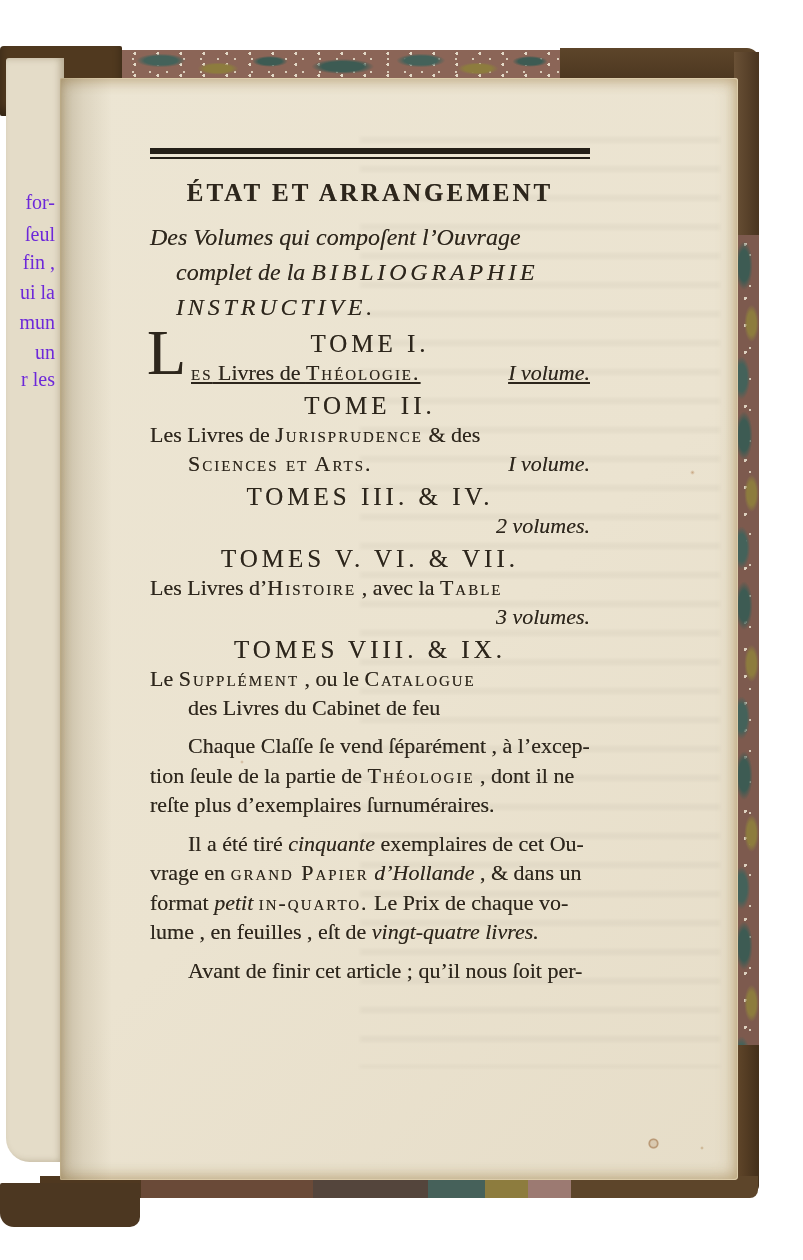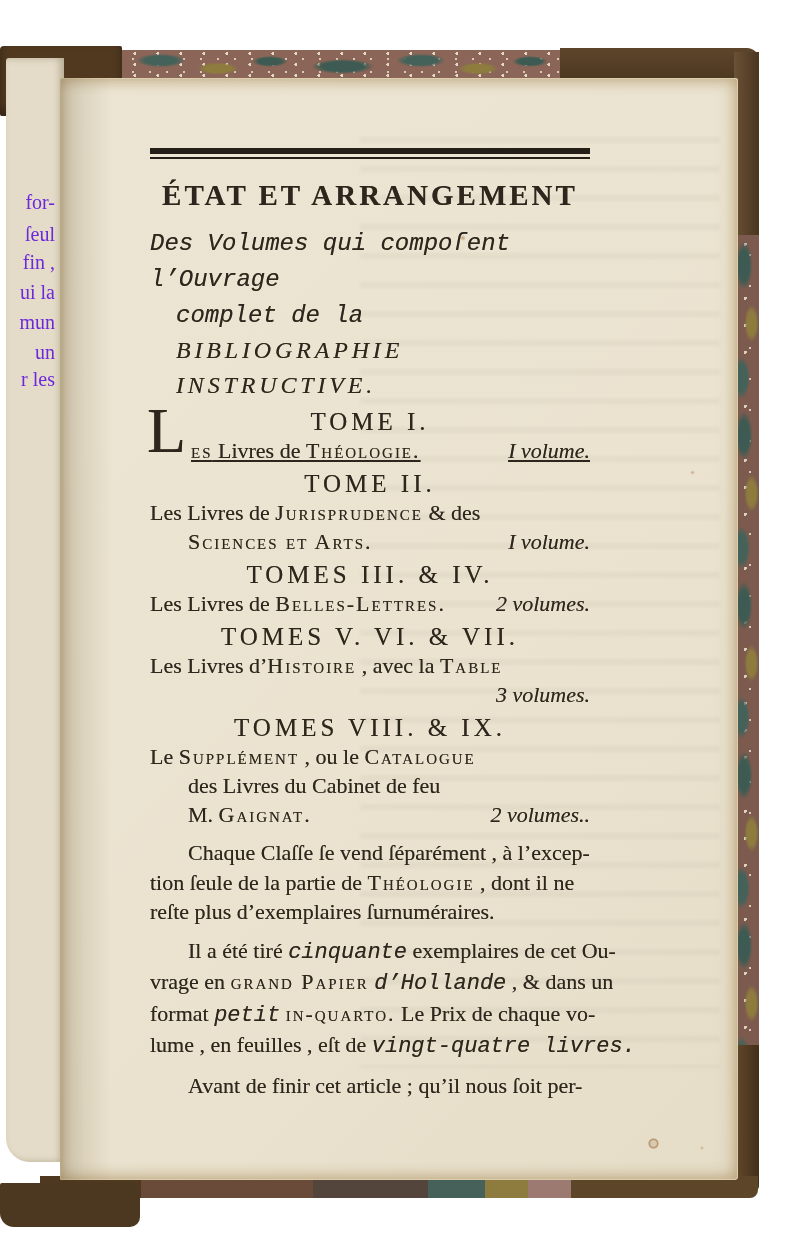--- a/index.html
+++ b/index.html
@@ -54,36 +54,36 @@
       background:linear-gradient(90deg,rgba(110,90,50,.30),rgba(110,90,50,.12) 45%,rgba(110,90,50,0));
       border-radius:2px 0 0 2px;}
   .ghost{position:absolute;left:300px;top:40px;width:360px;height:950px;opacity:.5;filter:blur(1.5px);
       background:repeating-linear-gradient(180deg,transparent 0 19px,rgba(125,118,96,.12) 19px 25px,transparent 25px 29px);}
   .spot{position:absolute;border-radius:50%;}
 
   
   .text-block{position:absolute;left:90px;top:70px;width:440px;
       text-shadow:0 0 .5px rgba(45,38,28,.55);}
   .double-rule{height:11px;background:linear-gradient(180deg,#241f17 0 6px,transparent 6px 9px,#241f17 9px 11px);}
-  .page-title{margin:20px 0 0;text-align:center;font-size:29px;font-weight:700;letter-spacing:3px;white-space:nowrap;}
+  .page-title{margin:20px 0 0;text-align:center;font-size:25px;font-weight:700;letter-spacing:3px;white-space:nowrap;}
   .sub{font-size:24px;line-height:35px;font-style:italic;}
   .sub.first{margin-top:13px;}
   .ind2{padding-left:26px;}
   .tome-head{margin-top:5px;text-align:center;font-size:25px;letter-spacing:4px;white-space:nowrap;}
   .line{display:flex;font-size:22px;line-height:29px;white-space:nowrap;}
   .pline{font-size:22px;line-height:29.5px;white-space:nowrap;}
   .ind{padding-left:38px;}
   .vol{margin-left:auto;font-style:italic;padding-left:10px;}
   .para{margin-top:9px;}
   .entry-wrap{position:relative;}
   .dropcap{position:absolute;left:-3px;top:-37px;font-size:64px;line-height:1;}
   .dcline{padding-left:41px;text-decoration:underline;}
 
   .seg-rm{}
-  .seg-it{font-style:italic;font-family:Liberation Mono, monospace;}
+  .seg-it{font-style:italic;}
   .seg-scsp{font-variant:small-caps;letter-spacing:.09em;}
   .seg-itsp{font-style:italic;letter-spacing:.16em;}
 </style>
 </head>
 <body>
 
 <div class="photo">
 
   <div class="top-band marble-h"></div>
   <div class="tl-leather"></div>
@@ -138,42 +138,37 @@
       <div class="line">
         <span><span class="seg-rm">Les Livres de </span><span class="seg-scsp">Jurisprudence</span><span class="seg-rm"> &amp; des</span></span>
       </div>
       <div class="line ind">
         <span><span class="seg-scsp">Sciences et Arts.</span></span>
         <span class="vol">I volume.</span>
       </div>
 
       <div class="tome-head">TOMES III. &amp; IV.</div>
       <div class="line">
-        <span><span class="seg-rm">Les Livres de </span><span class="seg-scsp">Belles-Lettres.</span></span>
         <span class="vol">2 volumes.</span>
       </div>
 
       <div class="tome-head">TOMES V. VI. &amp; VII.</div>
       <div class="line">
         <span><span class="seg-rm">Les Livres d’</span><span class="seg-scsp">Histoire</span><span class="seg-rm"> , avec la </span><span class="seg-scsp">Table</span></span>
       </div>
       <div class="line ind">
         <span class="vol">3 volumes.</span>
       </div>
 
       <div class="tome-head">TOMES VIII. &amp; IX.</div>
       <div class="line">
         <span><span class="seg-rm">Le </span><span class="seg-scsp">Supplément</span><span class="seg-rm"> , ou le </span><span class="seg-scsp">Catalogue</span></span>
       </div>
       <div class="line ind">
         <span><span class="seg-rm">des  Livres  du  Cabinet  de  feu</span></span>
-      </div>
-      <div class="line ind">
-        <span><span class="seg-rm">M. </span><span class="seg-scsp">Gaignat.</span></span>
-        <span class="vol">2 volumes..</span>
       </div>
 
       <div class="para">
         <div class="pline ind"><span class="seg-rm">Chaque Claſſe ſe vend ſéparément , à l’excep-</span></div>
         <div class="pline"><span class="seg-rm">tion ſeule de la partie de </span><span class="seg-scsp">Théologie</span><span class="seg-rm"> , dont il ne</span></div>
         <div class="pline"><span class="seg-rm">reſte plus d’exemplaires ſurnuméraires.</span></div>
       </div>
       <div class="para">
         <div class="pline ind"><span class="seg-rm">Il a été tiré </span><span class="seg-it">cinquante</span><span class="seg-rm"> exemplaires de cet Ou-</span></div>
         <div class="pline"><span class="seg-rm">vrage en </span><span class="seg-scsp">grand Papier</span><span class="seg-rm"> </span><span class="seg-it">d’Hollande</span><span class="seg-rm"> , &amp; dans un</span></div>

